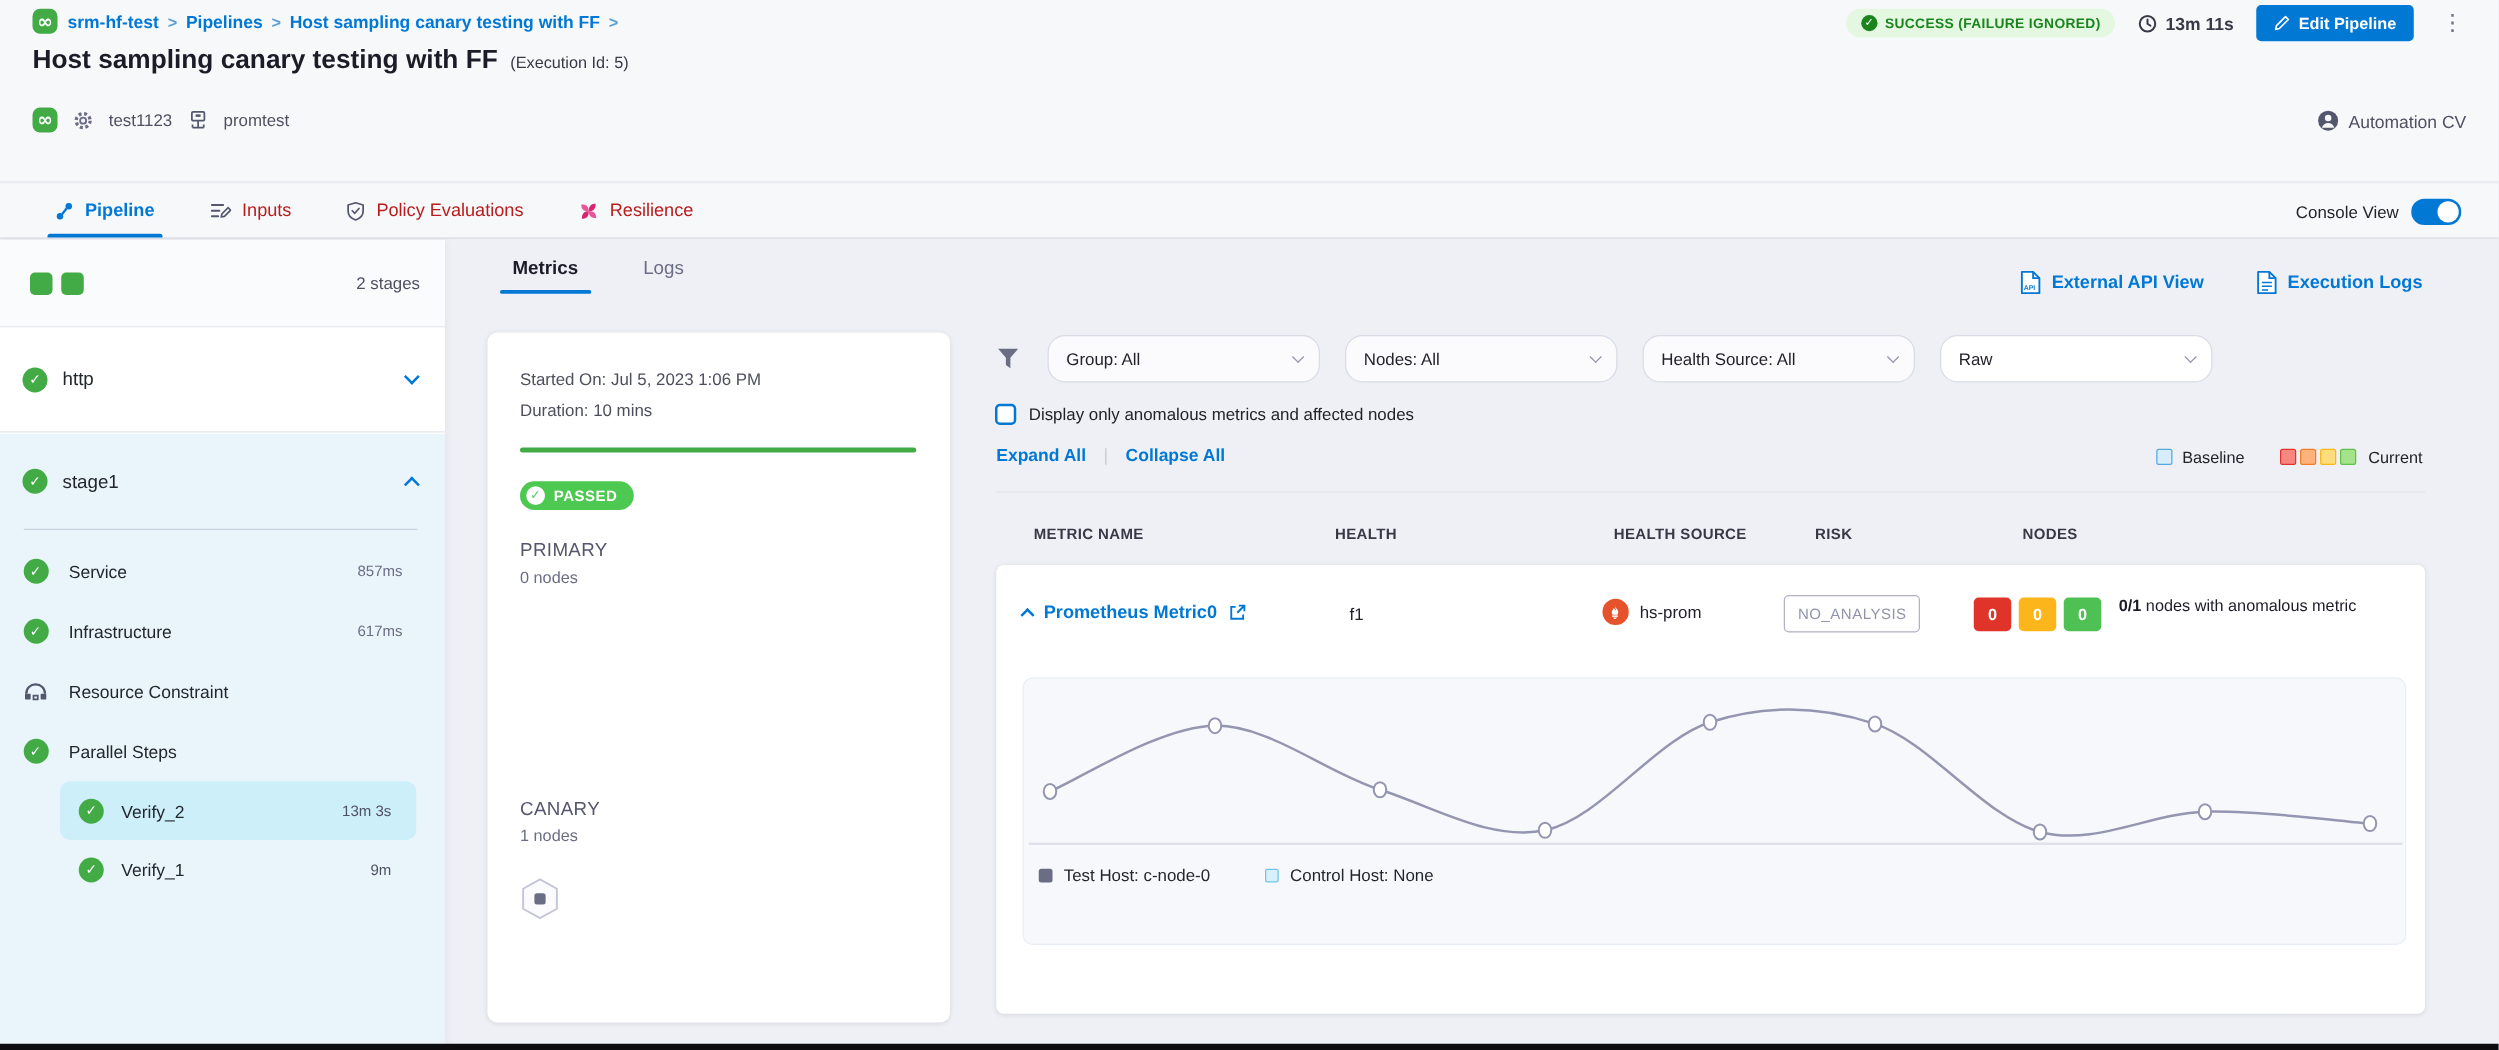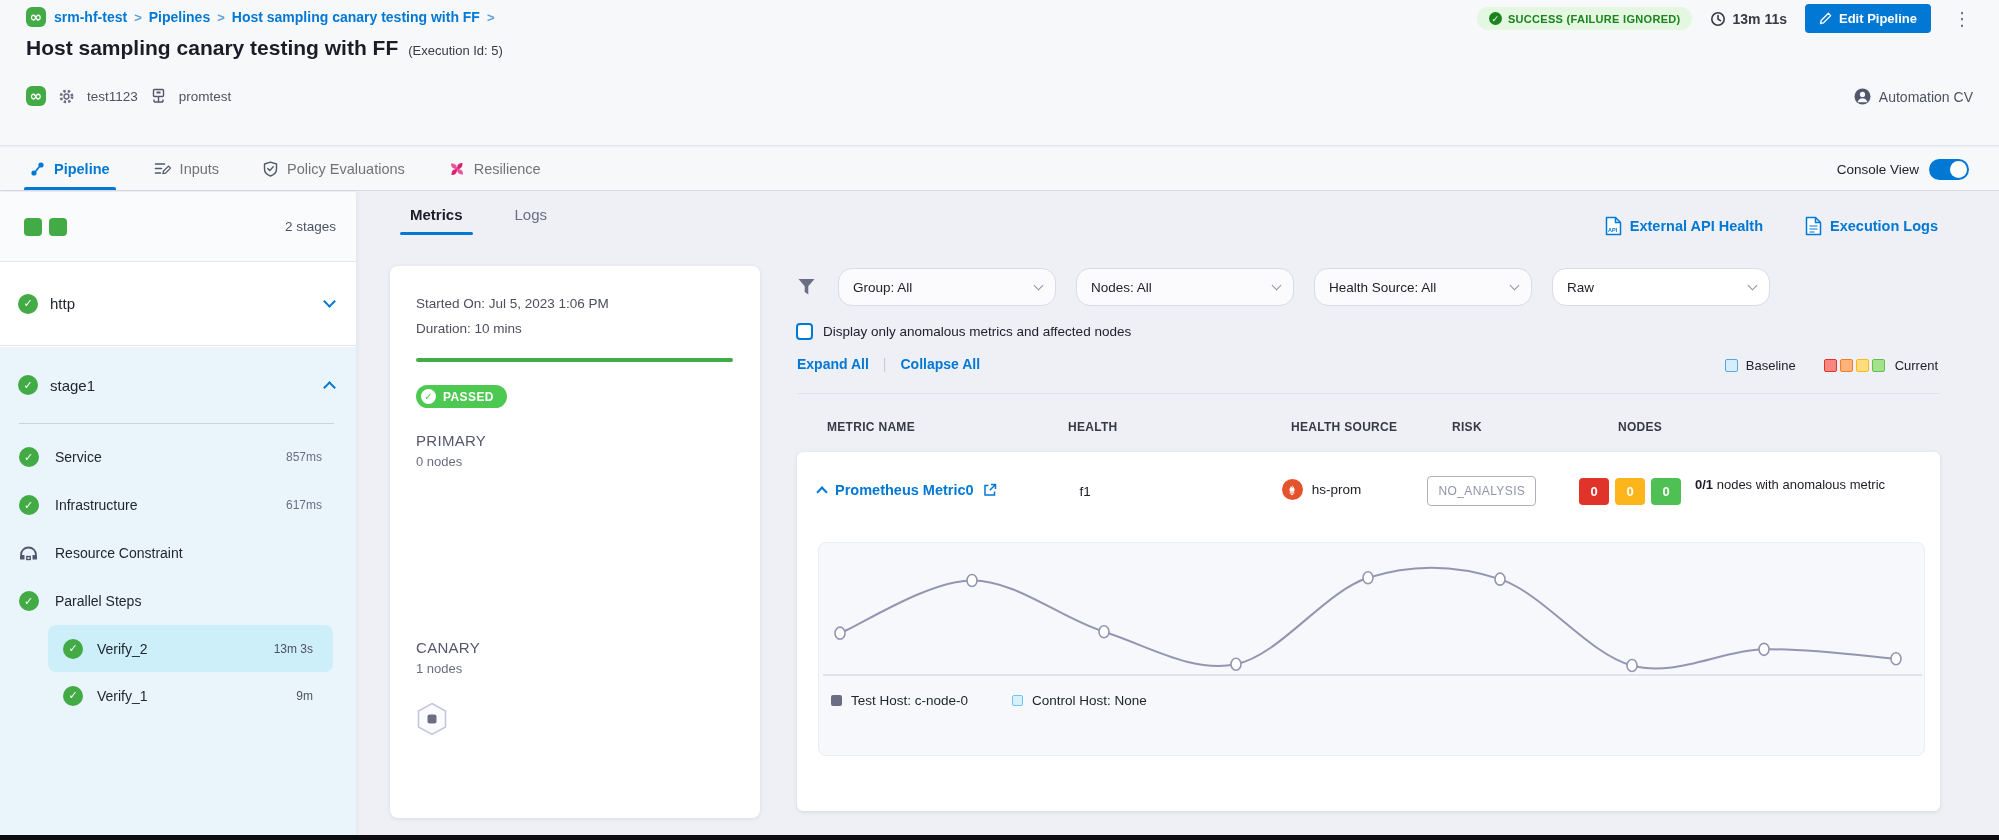--- a/index.html
+++ b/index.html
@@ -26,22 +26,22 @@
   .duration-wrap{display:flex;align-items:center;gap:6px;font-size:14px;font-weight:bold;color:#383946;}
   .btn-primary{display:flex;align-items:center;gap:7px;background:var(--accent);color:#fff;font-size:13px;font-weight:bold;border:none;border-radius:4px;padding:7px 14px;cursor:pointer;}
   .kebab{font-size:18px;color:var(--text-gray);font-family:"DejaVu Sans",sans-serif;cursor:pointer;padding:0 4px;}
   .title-row{position:absolute;left:26px;top:36px;display:flex;align-items:baseline;gap:10px;}
   .page-title{font-size:21px;font-weight:bold;color:#1c1c28;}
   .exec-id{font-size:13px;color:#383946;}
   .meta-row{position:absolute;left:26px;top:86px;display:flex;align-items:center;gap:12px;font-size:13.5px;color:var(--text-mid);}
   .user-chip{position:absolute;right:26px;top:88px;display:flex;align-items:center;gap:8px;font-size:14px;color:var(--text-mid);}
 
   
-  .tabbar{position:absolute;left:0;top:147px;right:0;height:44px;background:#f7f8fa;border-bottom:1px solid #d8dae3;display:flex;align-items:center;padding-left:30px;gap:44px;}
-  .tab{display:flex;align-items:center;gap:9px;font-size:14.5px;color:#737373;height:100%;position:relative;cursor:pointer;}
+  .tabbar{position:absolute;left:0;top:147px;right:0;height:44px;background:#f7f8fa;border-bottom:1px solid #d8dae3;display:flex;align-items:center;padding-left:44px;gap:44px;}
+  .tab{display:flex;align-items:center;gap:9px;font-size:14.5px;color:#b91c1c;height:100%;position:relative;cursor:pointer;}
   .tab.active{color:var(--accent);font-weight:bold;}
   .tab.active::after{content:"";position:absolute;left:-6px;right:-6px;bottom:0;height:3px;background:var(--accent);border-radius:2px 2px 0 0;}
   .console-wrap{position:absolute;right:30px;top:0;height:44px;display:flex;align-items:center;gap:10px;font-size:13.5px;color:var(--text-dark);}
   .toggle{width:40px;height:21px;border-radius:11px;background:var(--accent);position:relative;cursor:pointer;}
   .toggle .knob{position:absolute;right:2px;top:2px;width:17px;height:17px;border-radius:50%;background:#fff;}
 
   
   .sidebar{position:absolute;left:0;top:192px;width:356px;bottom:5px;background:#fff;box-shadow:2px 0 4px rgba(0,0,0,.04);}
   .sb-head{height:70px;background:#fafbfd;border-bottom:1px solid #e4e5ec;display:flex;align-items:center;justify-content:space-between;padding:0 20px 0 24px;}
   .sq-pair{display:flex;gap:7px;}
@@ -358,21 +358,21 @@
     </div>
   </div>
 
   <div class="links-row">
     <span class="doc-link">
       <svg width="17" height="20" viewBox="0 0 17 20">
           <path d="M1.5 1.5h9l5 5v12h-14z" fill="#fff" stroke="#0278d5" stroke-width="1.5" stroke-linejoin="round"></path>
           <path d="M10.5 1.5v5h5" fill="none" stroke="#0278d5" stroke-width="1.5"></path>
           <text x="3" y="16" font-size="5.5" font-weight="bold" fill="#0278d5" font-family="Liberation Sans,sans-serif">API</text>
         </svg>
-      <span>External API Health</span>
+      <span>External API View</span>
     </span>
     <span class="doc-link">
       <svg width="17" height="20" viewBox="0 0 17 20">
           <path d="M1.5 1.5h9l5 5v12h-14z" fill="#fff" stroke="#0278d5" stroke-width="1.5" stroke-linejoin="round"></path>
           <path d="M10.5 1.5v5h5" fill="none" stroke="#0278d5" stroke-width="1.5"></path>
           <path d="M4.5 10h8M4.5 13h8M4.5 16h5" stroke="#0278d5" stroke-width="1.2"></path>
         </svg>
       <span>Execution Logs</span>
     </span>
   </div>

